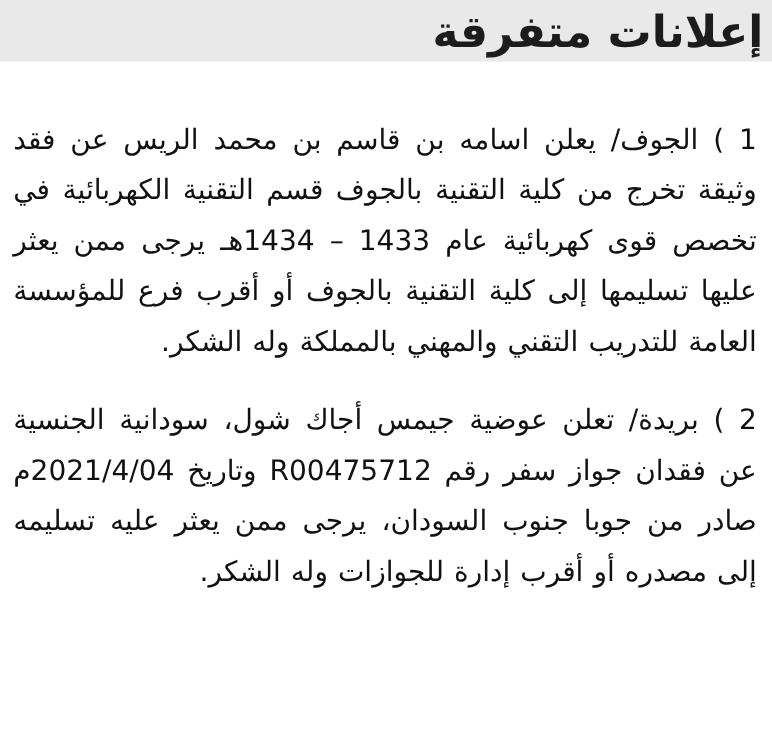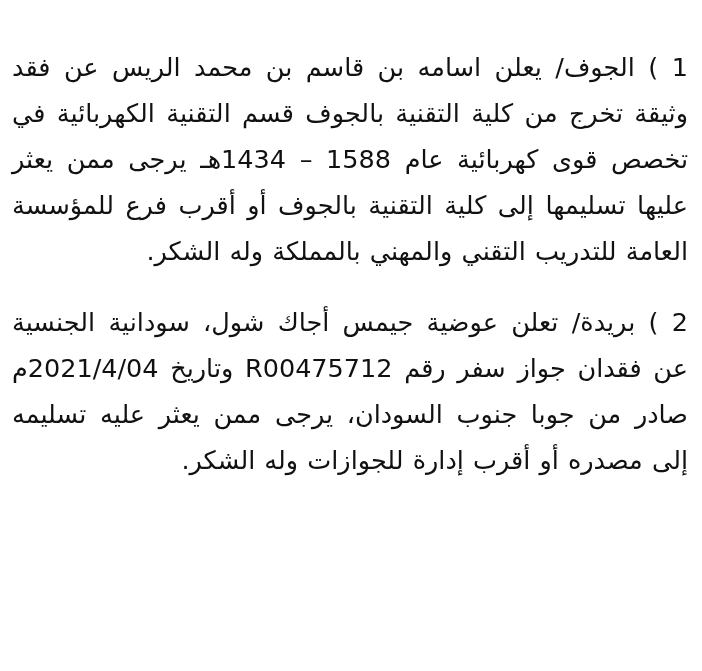--- a/index.html
+++ b/index.html
@@ -77,26 +77,30 @@
   }
   .notice .num {
     font-family: "DejaVu Sans", "Liberation Sans", sans-serif;
   }
 </style>
 </head>
 <body>
 
 <div class="page">
 
+  <div class="header-band">
+    <div class="header-title">إعلانات متفرقة</div>
+    <div class="header-rule"></div>
+  </div>
 
   <div class="content">
 
     <p class="notice">
       <span class="num">1 )</span>
-      <span>الجوف/ يعلن اسامه بن قاسم بن محمد الريس عن فقد وثيقة تخرج من كلية التقنية بالجوف قسم التقنية الكهربائية في تخصص قوى كهربائية عام 1588 – 1434هـ يرجى ممن يعثر عليها تسليمها إلى كلية التقنية بالجوف أو أقرب فرع للمؤسسة العامة للتدريب التقني والمهني بالمملكة وله الشكر.</span>
+      <span>الجوف/ يعلن اسامه بن قاسم بن محمد الريس عن فقد وثيقة تخرج من كلية التقنية بالجوف قسم التقنية الكهربائية في تخصص قوى كهربائية عام 1433 – 1434هـ يرجى ممن يعثر عليها تسليمها إلى كلية التقنية بالجوف أو أقرب فرع للمؤسسة العامة للتدريب التقني والمهني بالمملكة وله الشكر.</span>
     </p>
 
     <p class="notice">
       <span class="num">2 )</span>
       <span>بريدة/ تعلن عوضية جيمس أجاك شول، سودانية الجنسية عن فقدان جواز سفر رقم R00475712 وتاريخ 2021/4/04م صادر من جوبا جنوب السودان، يرجى ممن يعثر عليه تسليمه إلى مصدره أو أقرب إدارة للجوازات وله الشكر.</span>
     </p>
 
   </div>
 </div>
 

